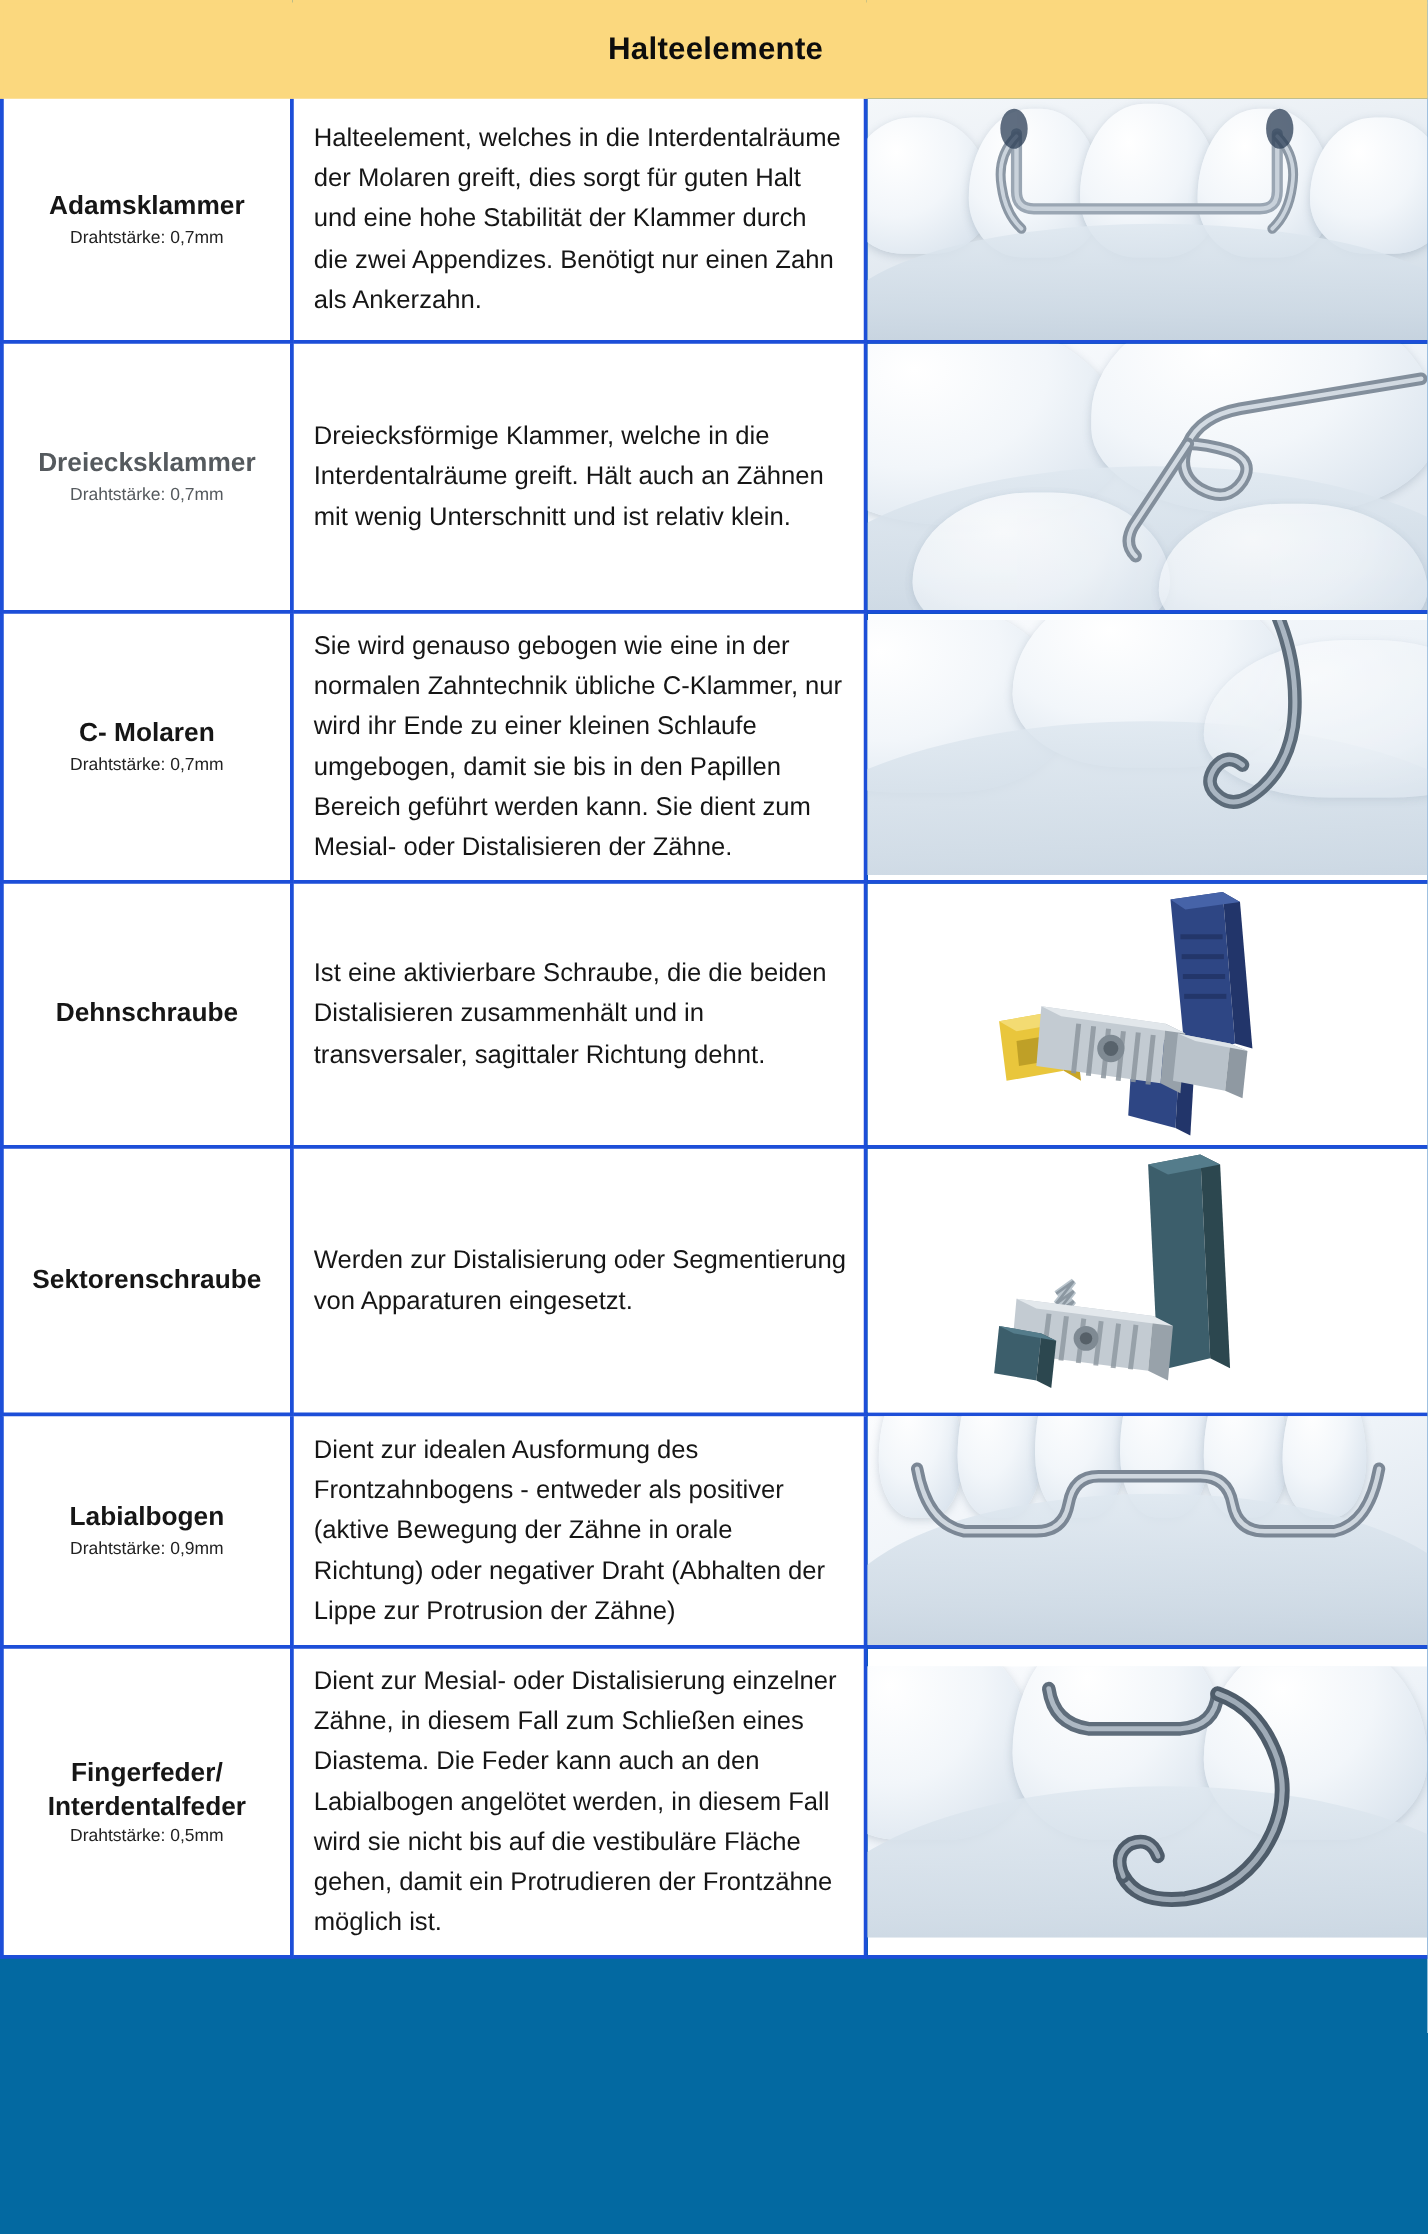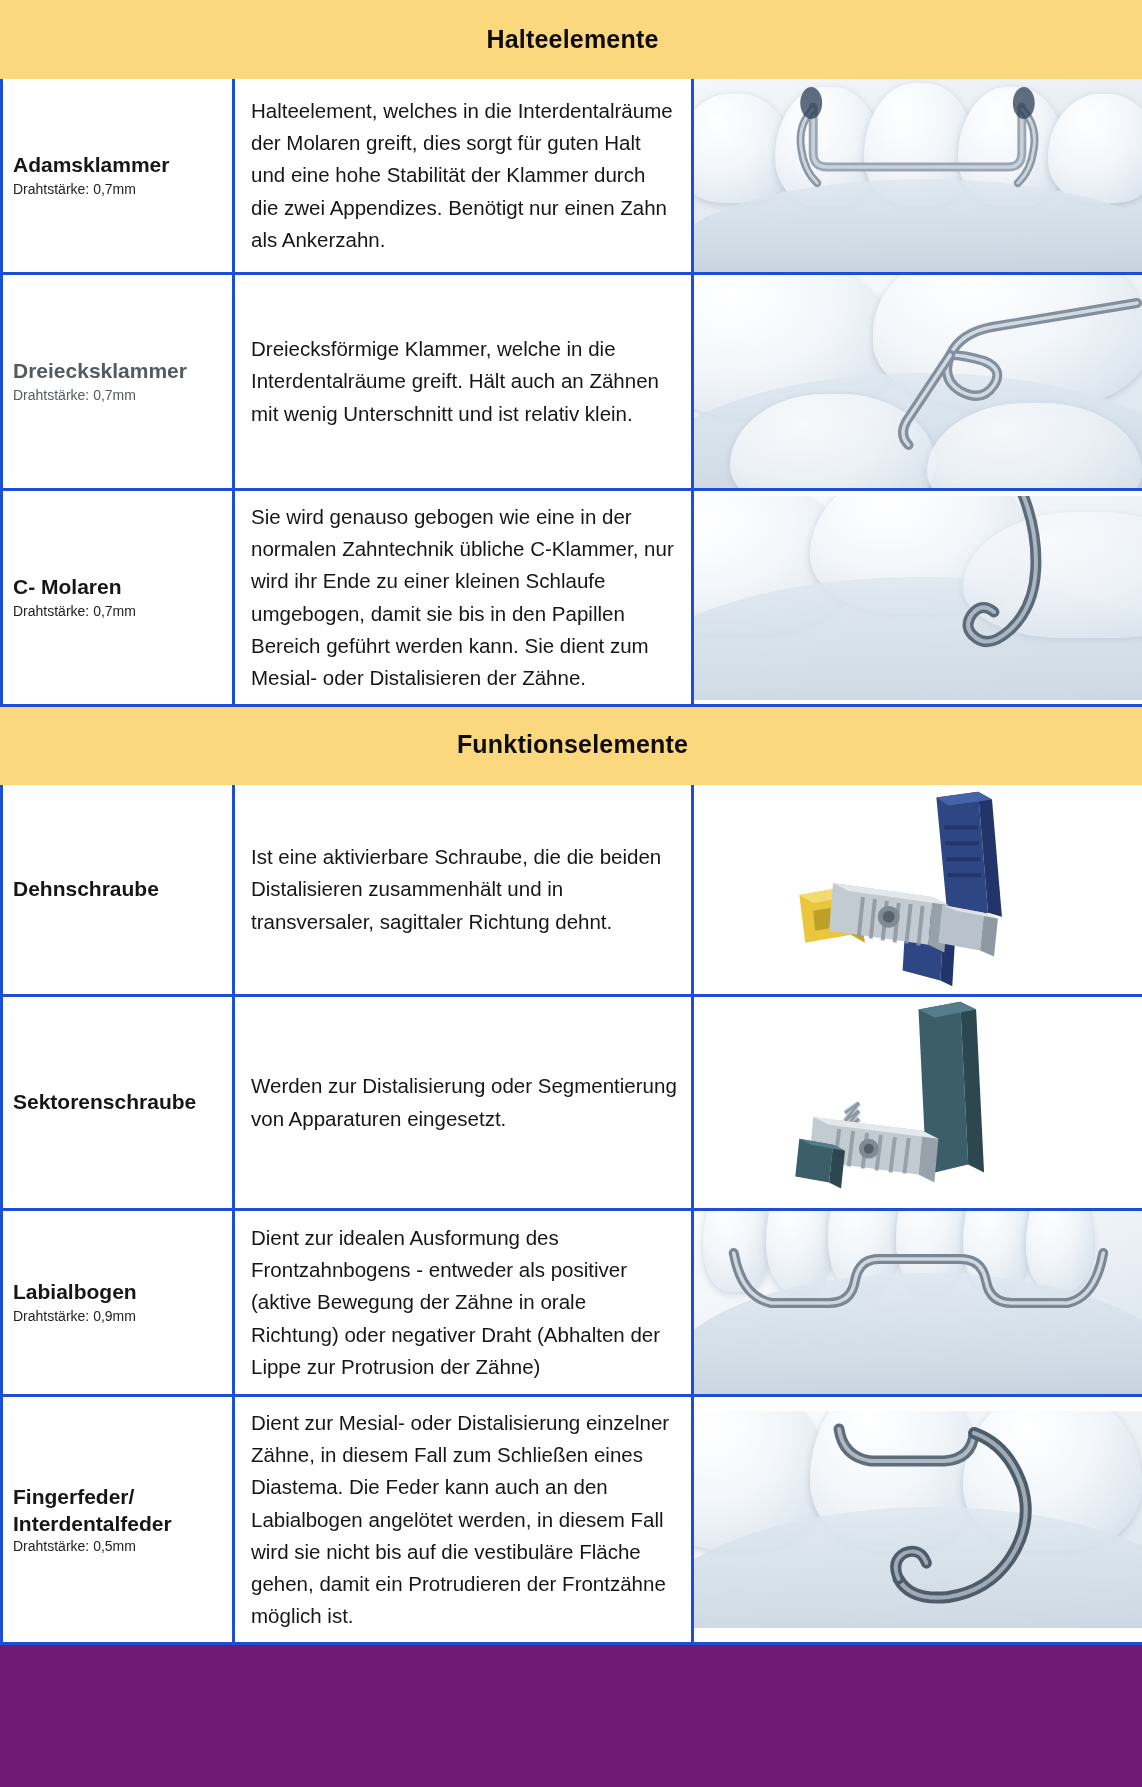--- a/index.html
+++ b/index.html
@@ -10,21 +10,21 @@
   }
   body {
     font-family: "Liberation Sans", "DejaVu Sans", sans-serif;
     color: #1a1a1a;
   }
   #sheet {
     position: relative;
     width: 1142px;
     height: 1787px;
     margin: 0 auto;
-    background: #701a75;
+    background: #0369a1;
     box-sizing: border-box;
     overflow: hidden;
   }
   table.chart {
     width: 1142px;
     border-collapse: collapse;
     table-layout: fixed;
   }
   col.c-label  { width: 232px; }
   col.c-desc   { width: 459px; }
@@ -44,21 +44,21 @@
   tr.band.top > td { height: 73px; }
   tr.band.mid > td { height: 75px; }
 
   td.label, td.desc, td.img {
     border: 3px solid #1d4ed8;
     background: #ffffff;
     padding: 0;
     vertical-align: middle;
   }
   td.label {
-    text-align: left;
+    text-align: center;
     padding: 6px 10px;
     line-height: 1.38;
   }
   .lbl-name {
     font-weight: bold;
     font-size: 21px;
     color: #161616;
     display: block;
   }
   .lbl-name.two-line { line-height: 1.3; }
@@ -214,23 +214,20 @@
           <svg class="wires" viewBox="0 0 451 204" preserveAspectRatio="none">
             <g fill="none" stroke-linecap="round" stroke-linejoin="round">
               <path d="M330 -4 Q346 34 344 74 Q342 112 318 134 Q298 152 284 142 Q270 132 280 118 Q290 106 302 116" stroke="#5c6b79" stroke-width="11"></path>
               <path d="M330 -4 Q346 34 344 74 Q342 112 318 134 Q298 152 284 142 Q270 132 280 118 Q290 106 302 116" stroke="#aab6c2" stroke-width="4"></path>
             </g>
           </svg>
         </div>
       </td>
     </tr>
 
-    <tr class="band mid">
-      <td colspan="3">Funktionselemente</td>
-    </tr>
 
     <tr style="height:209px">
       <td class="label">
         <span class="lbl-name">Dehnschraube</span>
       </td>
       <td class="desc">
         <p>Ist eine aktivierbare Schraube, die die beiden Distalisieren zusammenhält und in transversaler, sagittaler Richtung dehnt.</p>
       </td>
       <td class="img">
         <div class="photo" style="height:209px;background:#fff">

